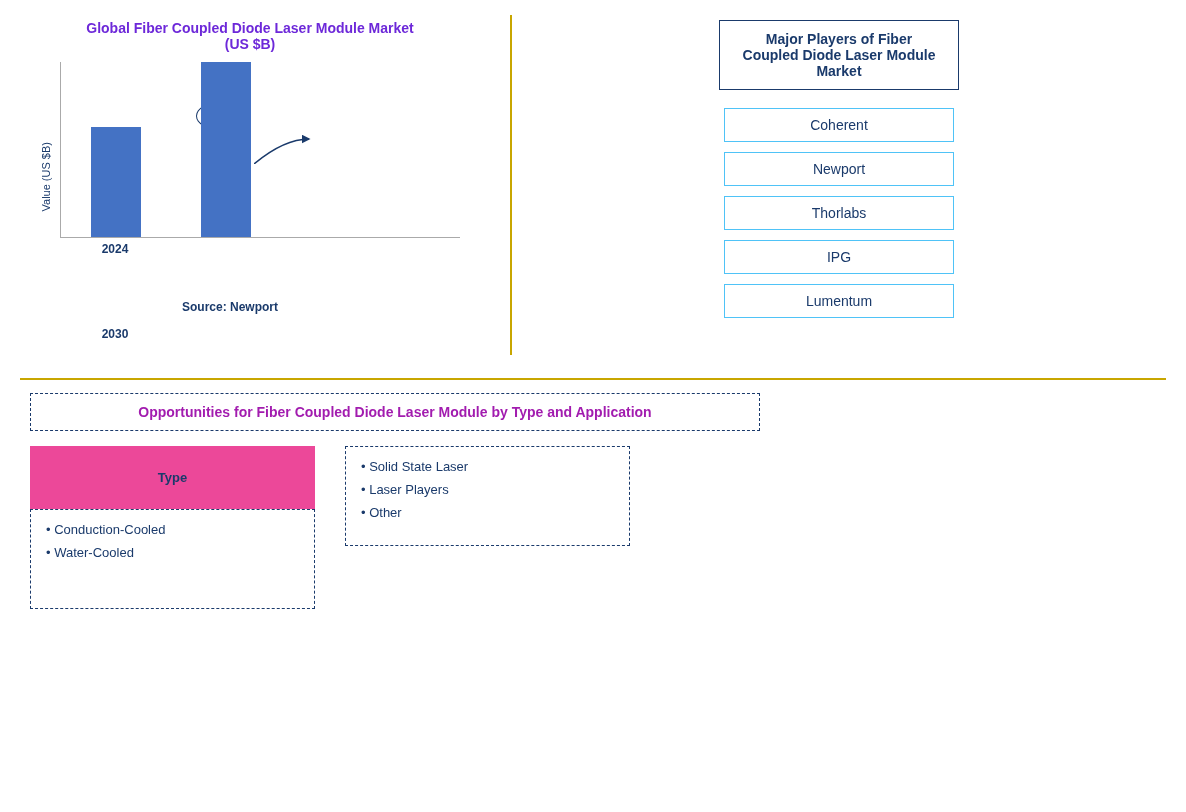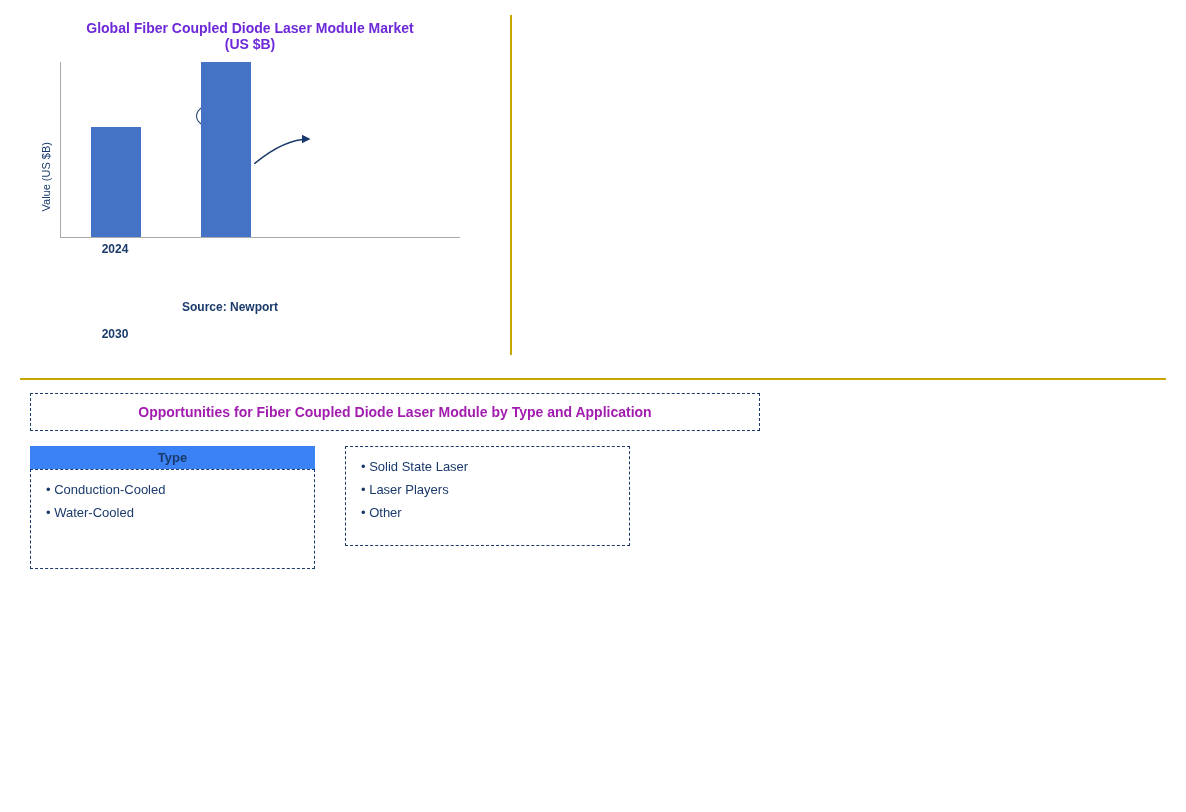--- a/index.html
+++ b/index.html
@@ -199,22 +199,22 @@
       display: flex;
       flex-direction: row;
       gap: 30px;
     }
 
     .opp-column {
       width: 285px;
     }
 
     .opp-header {
-      background: #3b82f6;
-      padding: 4px 0;
+      background: #ec4899;
+      padding: 24px 0;
       text-align: center;
       font-size: 13px;
       font-weight: bold;
       color: #1a3a6b;
       margin-bottom: 0;
     }
 
     .opp-items-box {
       border: 1.5px dashed #1a3a6b;
       padding: 12px 15px;
@@ -272,20 +272,29 @@
             <div style="width:50px; text-align:center; font-size:12px; color:#1a3a6b; font-weight:bold;margin-top:11px;">2030</div>
           </div>
         </div>
       </div>
 
       <div class="source-label">Source: Newport</div>
     </div>
 
     <div class="vertical-divider"></div>
 
+    <div class="players-section">
+      <div class="players-title-box">Major Players of Fiber Coupled Diode Laser Module Market</div>
+
+      <div class="player-box">Coherent</div>
+      <div class="player-box">Newport</div>
+      <div class="player-box">Thorlabs</div>
+      <div class="player-box">IPG</div>
+      <div class="player-box">Lumentum</div>
+    </div>
 
   </div>
 
   <div class="horizontal-divider"></div>
 
   <div class="bottom-section">
     <div class="opportunities-title-box">Opportunities for Fiber Coupled Diode Laser Module by Type and Application</div>
 
     <div class="opportunities-content">
 

